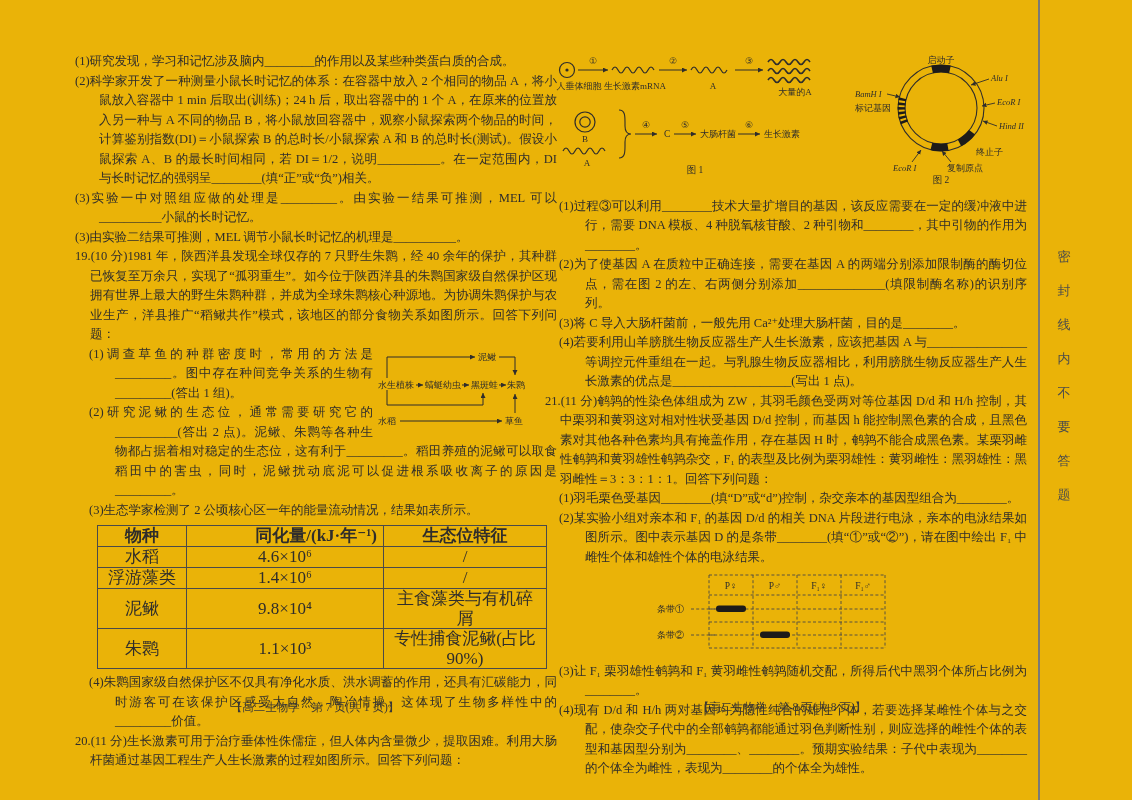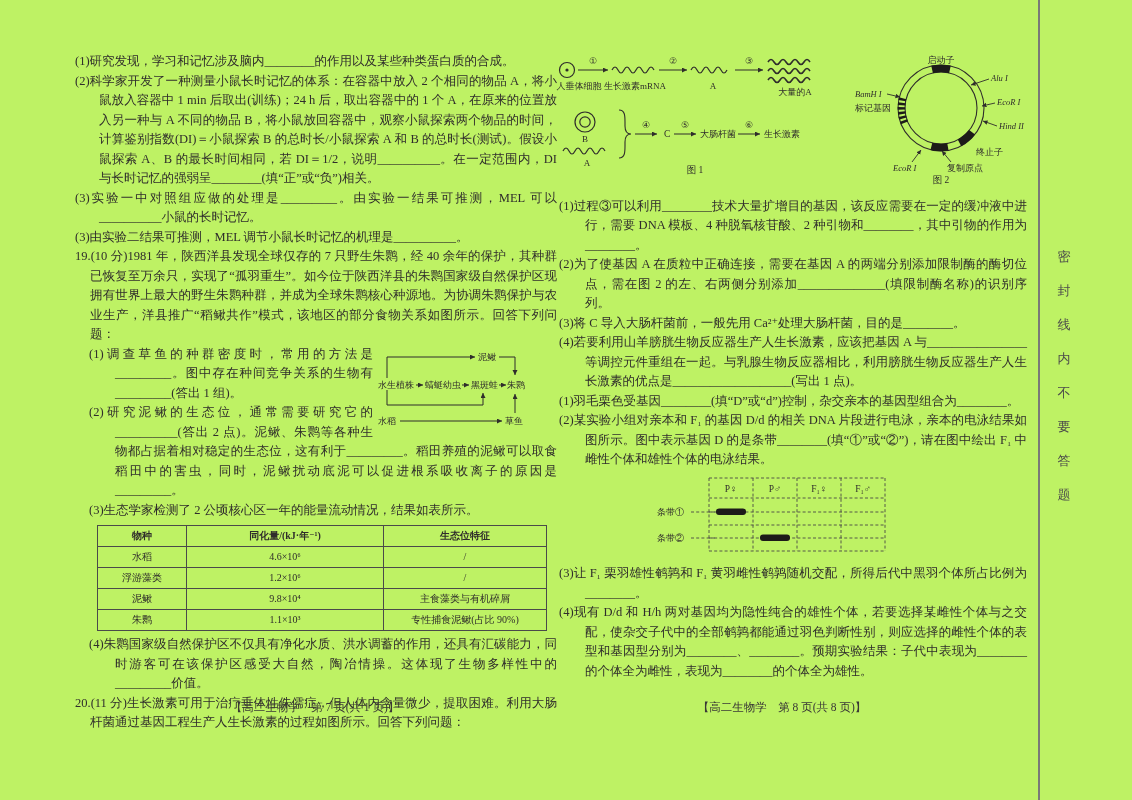--- a/index.html
+++ b/index.html
@@ -1,34 +1,34 @@
 <!DOCTYPE html>
 <html><head>
 <meta charset="utf-8">
 <style>
   html,body{margin:0;padding:0;background:#dcdad6;}
   #canvas{
     position:relative;width:1132px;height:800px;overflow:hidden;
-    background:#bef264;
+    background:#eab308;
     font-family:"Liberation Serif","DejaVu Serif",serif;
     color:#2f2d2b;
   }
   .col{position:absolute;font-size:12.5px;line-height:19.5px;text-align:justify;}
   #left-col{left:75px;top:52px;width:482px;}
   #right-col{left:545px;top:50px;width:482px;}
   .para{margin:0;}
   .hang24{padding-left:24px;text-indent:-24px;}
   .hang15{padding-left:15px;text-indent:-15px;}
   .sub{margin-left:14px;padding-left:26px;text-indent:-26px;}
   .plain-ind{margin-left:15px;}
   .foodweb{float:right;width:180px;height:86px;margin:2px 0 2px 4px;}
-  table.energy{border-collapse:collapse;margin:5px 0 4px 22px;font-size:10px;text-align:center;}
+  table.energy{border-collapse:collapse;margin:5px 0 4px 22px;font-size:17px;text-align:center;}
   table.energy th,table.energy td{border:1px solid #4a4a4a;height:20px;padding:0 6px;font-weight:normal;}
   table.energy th{font-weight:bold;}
-  .c1{width:76px;} .c2{width:184px;} .c3{width:150px;}
+  .c1{width:76px;} .c2{width:184px;text-align:right;} .c3{width:150px;}
   .figrow{display:flex;align-items:flex-start;margin:4px 0 4px 10px;}
   .gelwrap{margin:4px 0 4px 112px;}
   svg text{font-family:"Liberation Serif","DejaVu Serif",serif;fill:#2f2d2b;}
   .seal-line{position:absolute;left:1038px;top:0;width:1.5px;height:800px;background:#7a7a78;}
   .seal-text{position:absolute;left:1049px;top:248px;width:30px;display:flex;flex-direction:column;gap:16px;
     font-size:13px;color:#4d4d4b;text-align:center;}
   .footer{position:absolute;top:700px;font-size:11.5px;color:#3a3836;text-align:center;width:300px;}
   #footer-left{left:165px;}
   #footer-right{left:632px;text-align:center;}
 </style>
@@ -86,21 +86,21 @@
           <th class="c2">同化量/(kJ·年⁻¹)</th>
           <th class="c3">生态位特征</th>
         </tr>
         <tr>
           <td>水稻</td>
           <td>4.6×10⁶</td>
           <td>/</td>
         </tr>
         <tr>
           <td>浮游藻类</td>
-          <td>1.2×10⁶</td>
+          <td>1.4×10⁶</td>
           <td>/</td>
         </tr>
         <tr>
           <td>泥鳅</td>
           <td>9.8×10⁴</td>
           <td>主食藻类与有机碎屑</td>
         </tr>
         <tr>
           <td>朱鹮</td>
           <td>1.1×10³</td>
@@ -195,20 +195,21 @@
           <text x="86" y="129" font-size="9.5" text-anchor="middle">图 2</text>
         </svg>
       </div>
     </div>
 
     <p class="para sub">(1)过程③可以利用________技术大量扩增目的基因，该反应需要在一定的缓冲液中进行，需要 DNA 模板、4 种脱氧核苷酸、2 种引物和________，其中引物的作用为________。</p>
     <p class="para sub">(2)为了使基因 A 在质粒中正确连接，需要在基因 A 的两端分别添加限制酶的酶切位点，需在图 2 的左、右两侧分别添加______________(填限制酶名称)的识别序列。</p>
     <p class="para sub">(3)将 C 导入大肠杆菌前，一般先用 Ca²⁺处理大肠杆菌，目的是________。</p>
     <p class="para sub">(4)若要利用山羊膀胱生物反应器生产人生长激素，应该把基因 A 与________________等调控元件重组在一起。与乳腺生物反应器相比，利用膀胱生物反应器生产人生长激素的优点是___________________(写出 1 点)。</p>
 
+    <p class="para hang15">21.(11 分)鹌鹑的性染色体组成为 ZW，其羽毛颜色受两对等位基因 D/d 和 H/h 控制，其中栗羽和黄羽这对相对性状受基因 D/d 控制，而基因 h 能控制黑色素的合成，且黑色素对其他各种色素均具有掩盖作用，存在基因 H 时，鹌鹑不能合成黑色素。某栗羽雌性鹌鹑和黄羽雄性鹌鹑杂交，F₁ 的表型及比例为栗羽雄性：黄羽雌性：黑羽雄性：黑羽雌性＝3：3：1：1。回答下列问题：</p>
     <p class="para sub">(1)羽毛栗色受基因________(填“D”或“d”)控制，杂交亲本的基因型组合为________。</p>
     <p class="para sub">(2)某实验小组对亲本和 F₁ 的基因 D/d 的相关 DNA 片段进行电泳，亲本的电泳结果如图所示。图中表示基因 D 的是条带________(填“①”或“②”)，请在图中绘出 F₁ 中雌性个体和雄性个体的电泳结果。</p>
 
     <div class="gelwrap">
       <svg viewBox="0 0 240 80" width="240" height="80">
 
         <g stroke="#4a4846" stroke-width="0.9" stroke-dasharray="3,2.2">
           <line x1="52" y1="4" x2="228" y2="4"></line>
           <line x1="52" y1="24" x2="228" y2="24"></line>
           <line x1="52" y1="38" x2="228" y2="38"></line>

